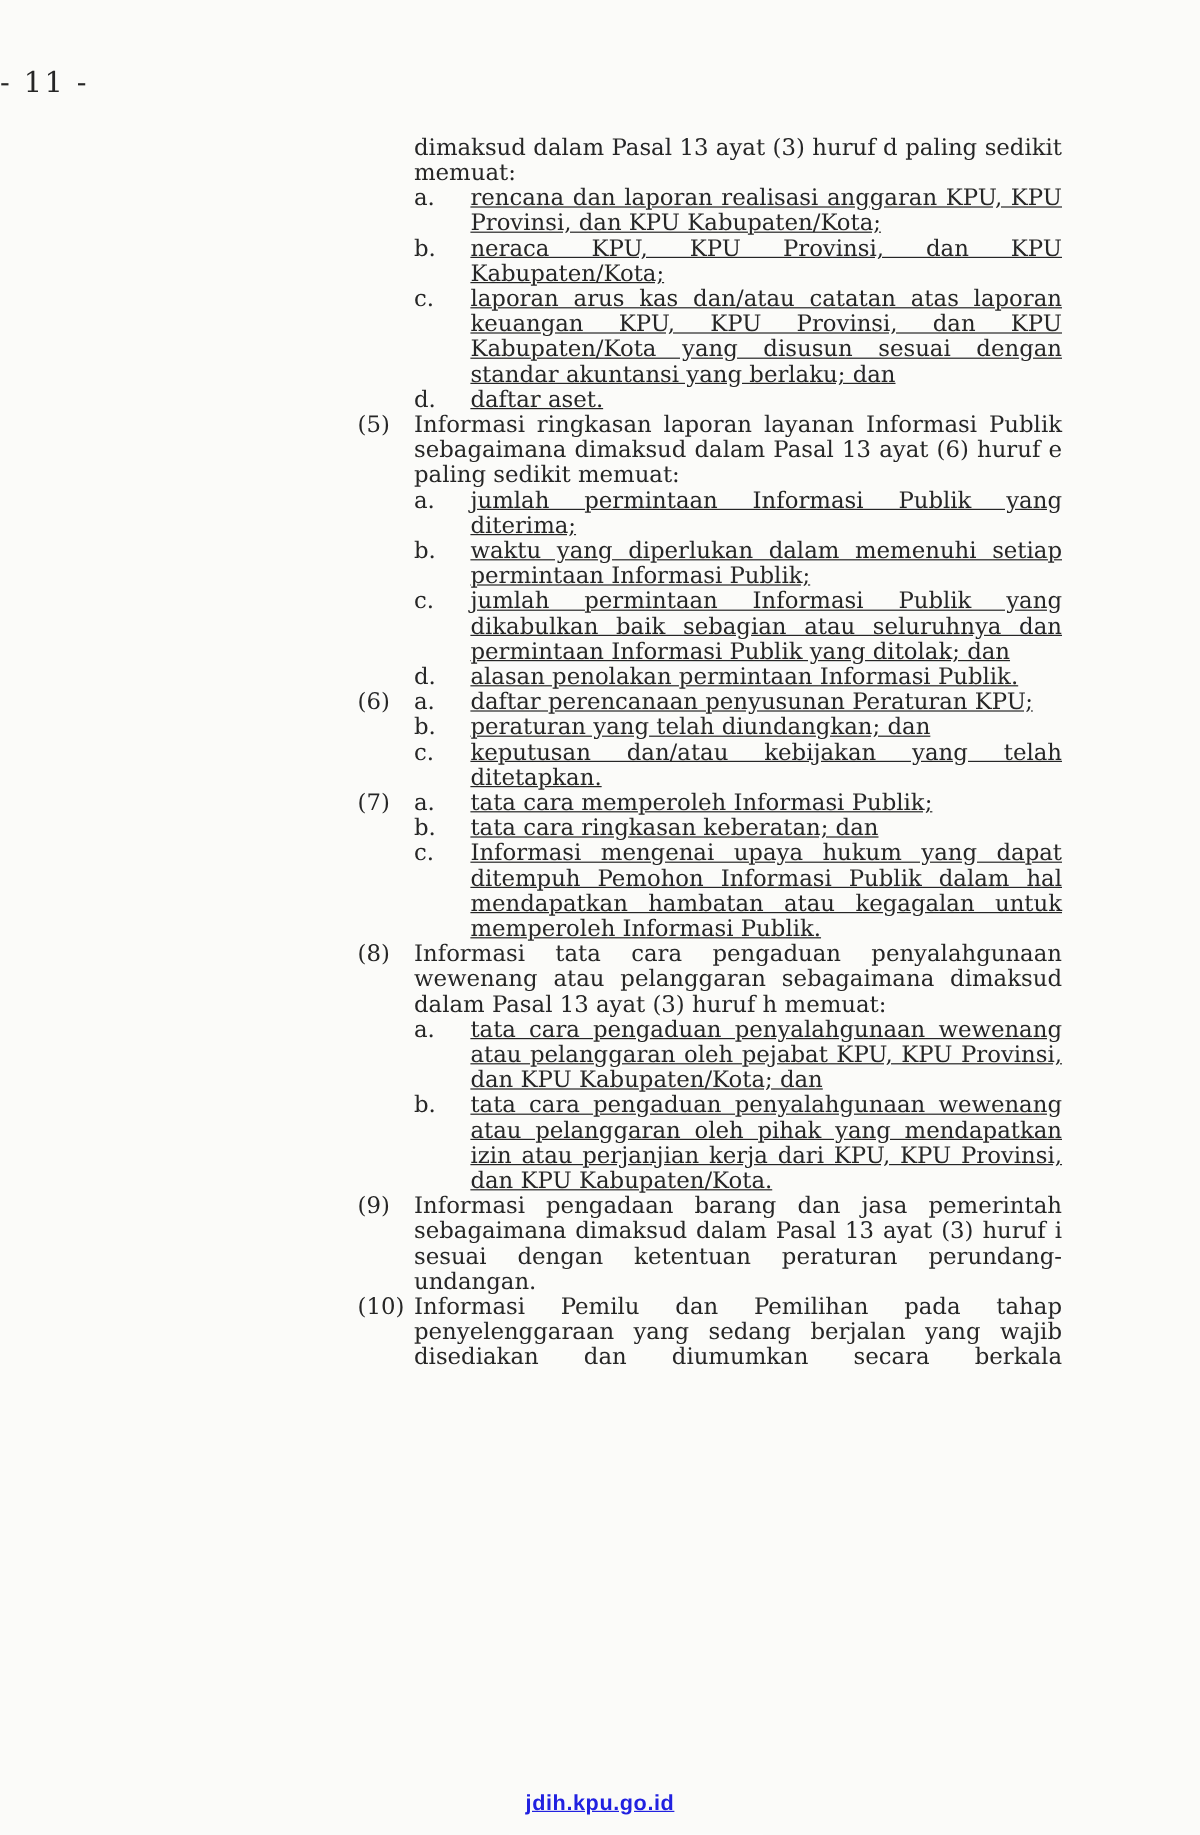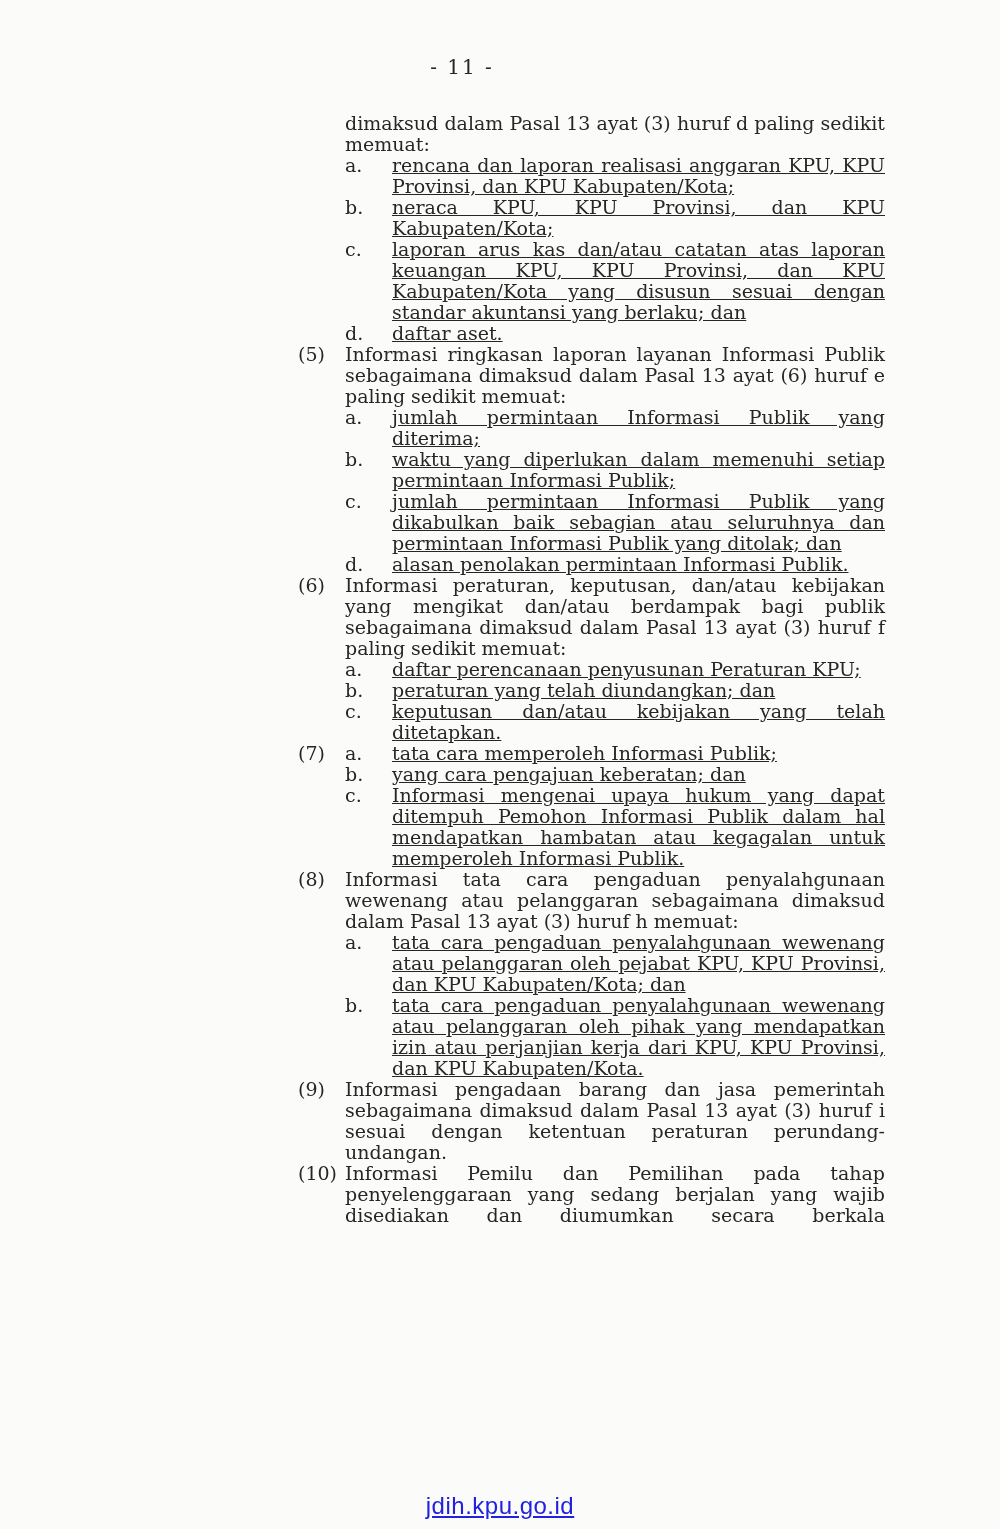--- a/index.html
+++ b/index.html
@@ -15,22 +15,22 @@
     background: var(--background);
     font-family: "DejaVu Serif", serif;
     color: var(--text);
     overflow: hidden;
   }
   .page-number {
     position: absolute;
     top: 55px;
     left: 0;
     width: 924px;
-    text-align: center;
-    font-size: 20px;
+    text-align: left;
+    font-size: 24px;
     letter-spacing: 2px;
   }
   .content {
     position: absolute;
     top: 113px;
     left: 298px;
     width: 587px;
     font-size: 19px;
     line-height: 21px;
   }
@@ -44,22 +44,22 @@
   .subtext { flex: 1 1 auto; min-width: 0; margin: 0; text-align: justify; text-decoration: underline; }
   .footer {
     position: absolute;
     top: 1492px;
     left: 0;
     width: 1000px;
     text-align: center;
   }
   .footer a {
     font-family: "Liberation Sans", sans-serif;
-    font-weight: normal;
-    font-size: 24px;
+    font-weight: bold;
+    font-size: 18px;
     color: var(--link);
     text-decoration: underline;
     letter-spacing: 0.5px;
   }
 </style>
 </head>
 <body>
 
 <div class="page">
 
@@ -109,21 +109,20 @@
         <div class="sub">
           <div class="letter">d.</div>
           <p class="subtext">alasan penolakan permintaan Informasi Publik.</p>
         </div>
       </div>
     </div>
 
     <div class="item">
       <div class="num">(6)</div>
       <div class="body">
-        <p class="lead">Informasi peraturan, keputusan, dan/atau kebijakan yang mengikat dan/atau berdampak bagi publik sebagaimana dimaksud dalam Pasal 13 ayat (3) huruf f paling sedikit memuat:</p>
         <div class="sub">
           <div class="letter">a.</div>
           <p class="subtext">daftar perencanaan penyusunan Peraturan KPU;</p>
         </div>
         <div class="sub">
           <div class="letter">b.</div>
           <p class="subtext">peraturan yang telah diundangkan; dan</p>
         </div>
         <div class="sub">
           <div class="letter">c.</div>
@@ -134,21 +133,21 @@
 
     <div class="item">
       <div class="num">(7)</div>
       <div class="body">
         <div class="sub">
           <div class="letter">a.</div>
           <p class="subtext">tata cara memperoleh Informasi Publik;</p>
         </div>
         <div class="sub">
           <div class="letter">b.</div>
-          <p class="subtext">yang cara pengajuan keberatan; dan</p>
+          <p class="subtext">tata cara ringkasan keberatan; dan</p>
         </div>
         <div class="sub">
           <div class="letter">c.</div>
           <p class="subtext">Informasi mengenai upaya hukum yang dapat ditempuh Pemohon Informasi Publik dalam hal mendapatkan hambatan atau kegagalan untuk memperoleh Informasi Publik.</p>
         </div>
       </div>
     </div>
 
     <div class="item">
       <div class="num">(8)</div>

